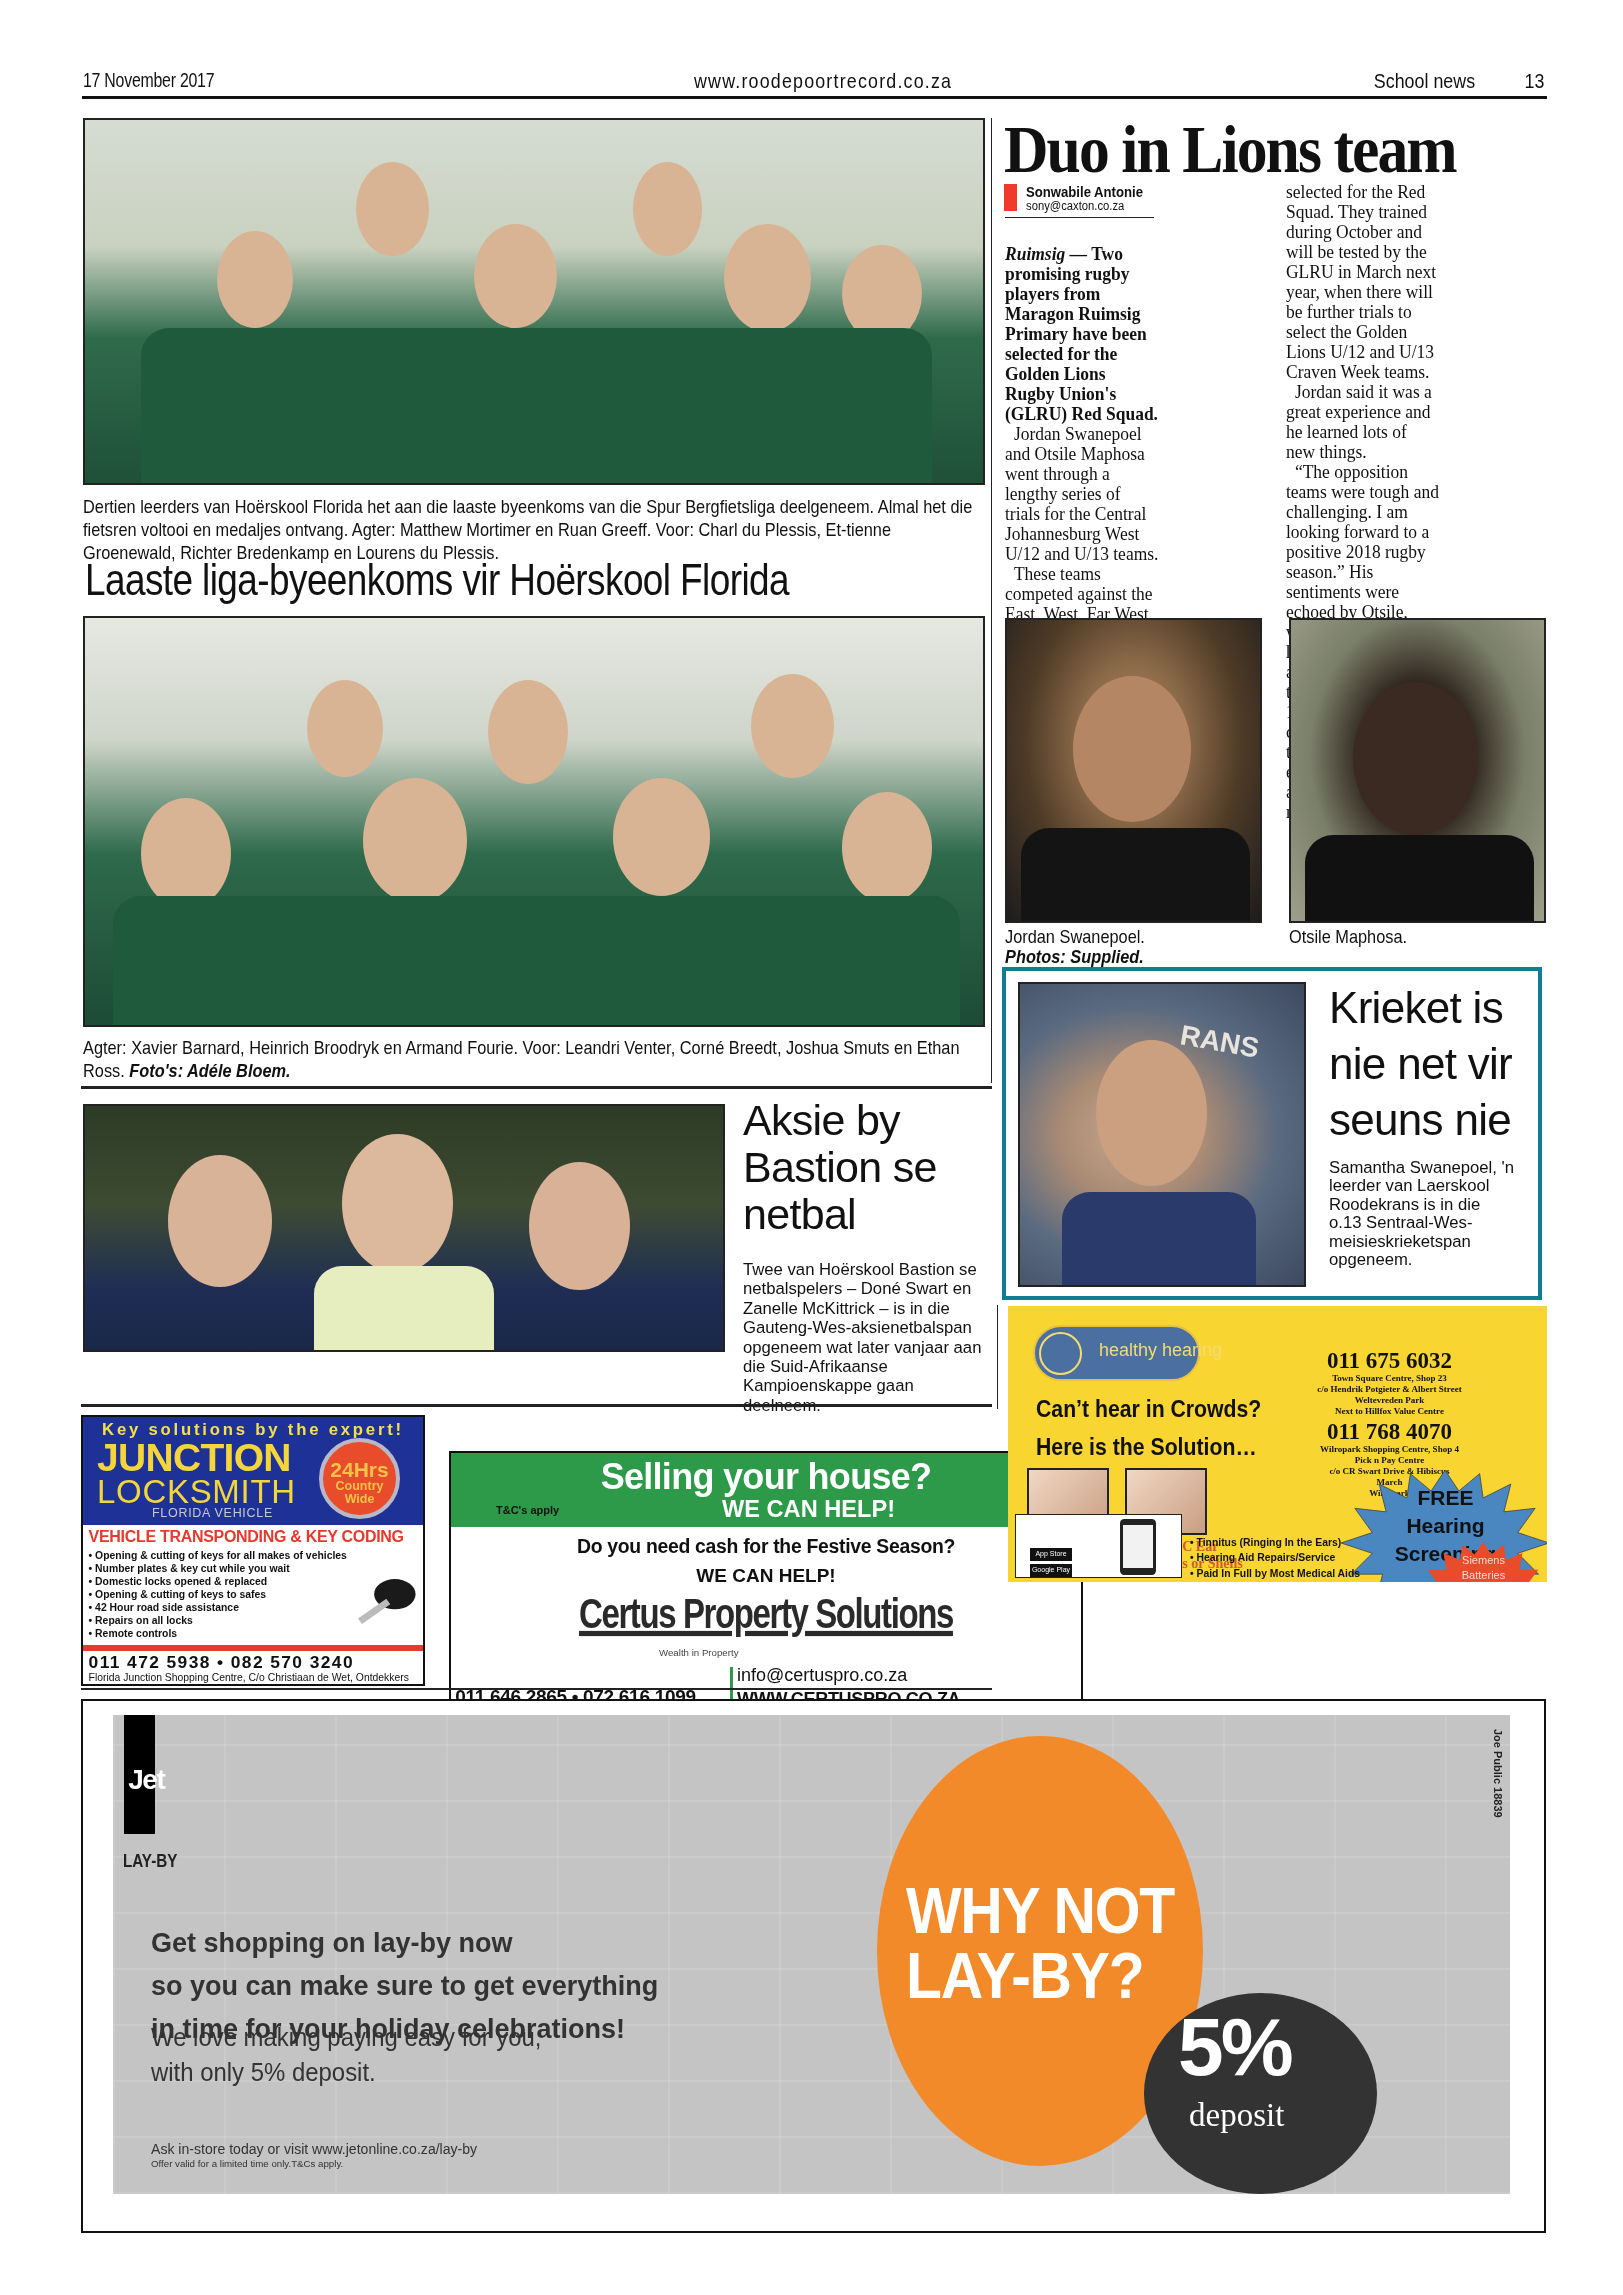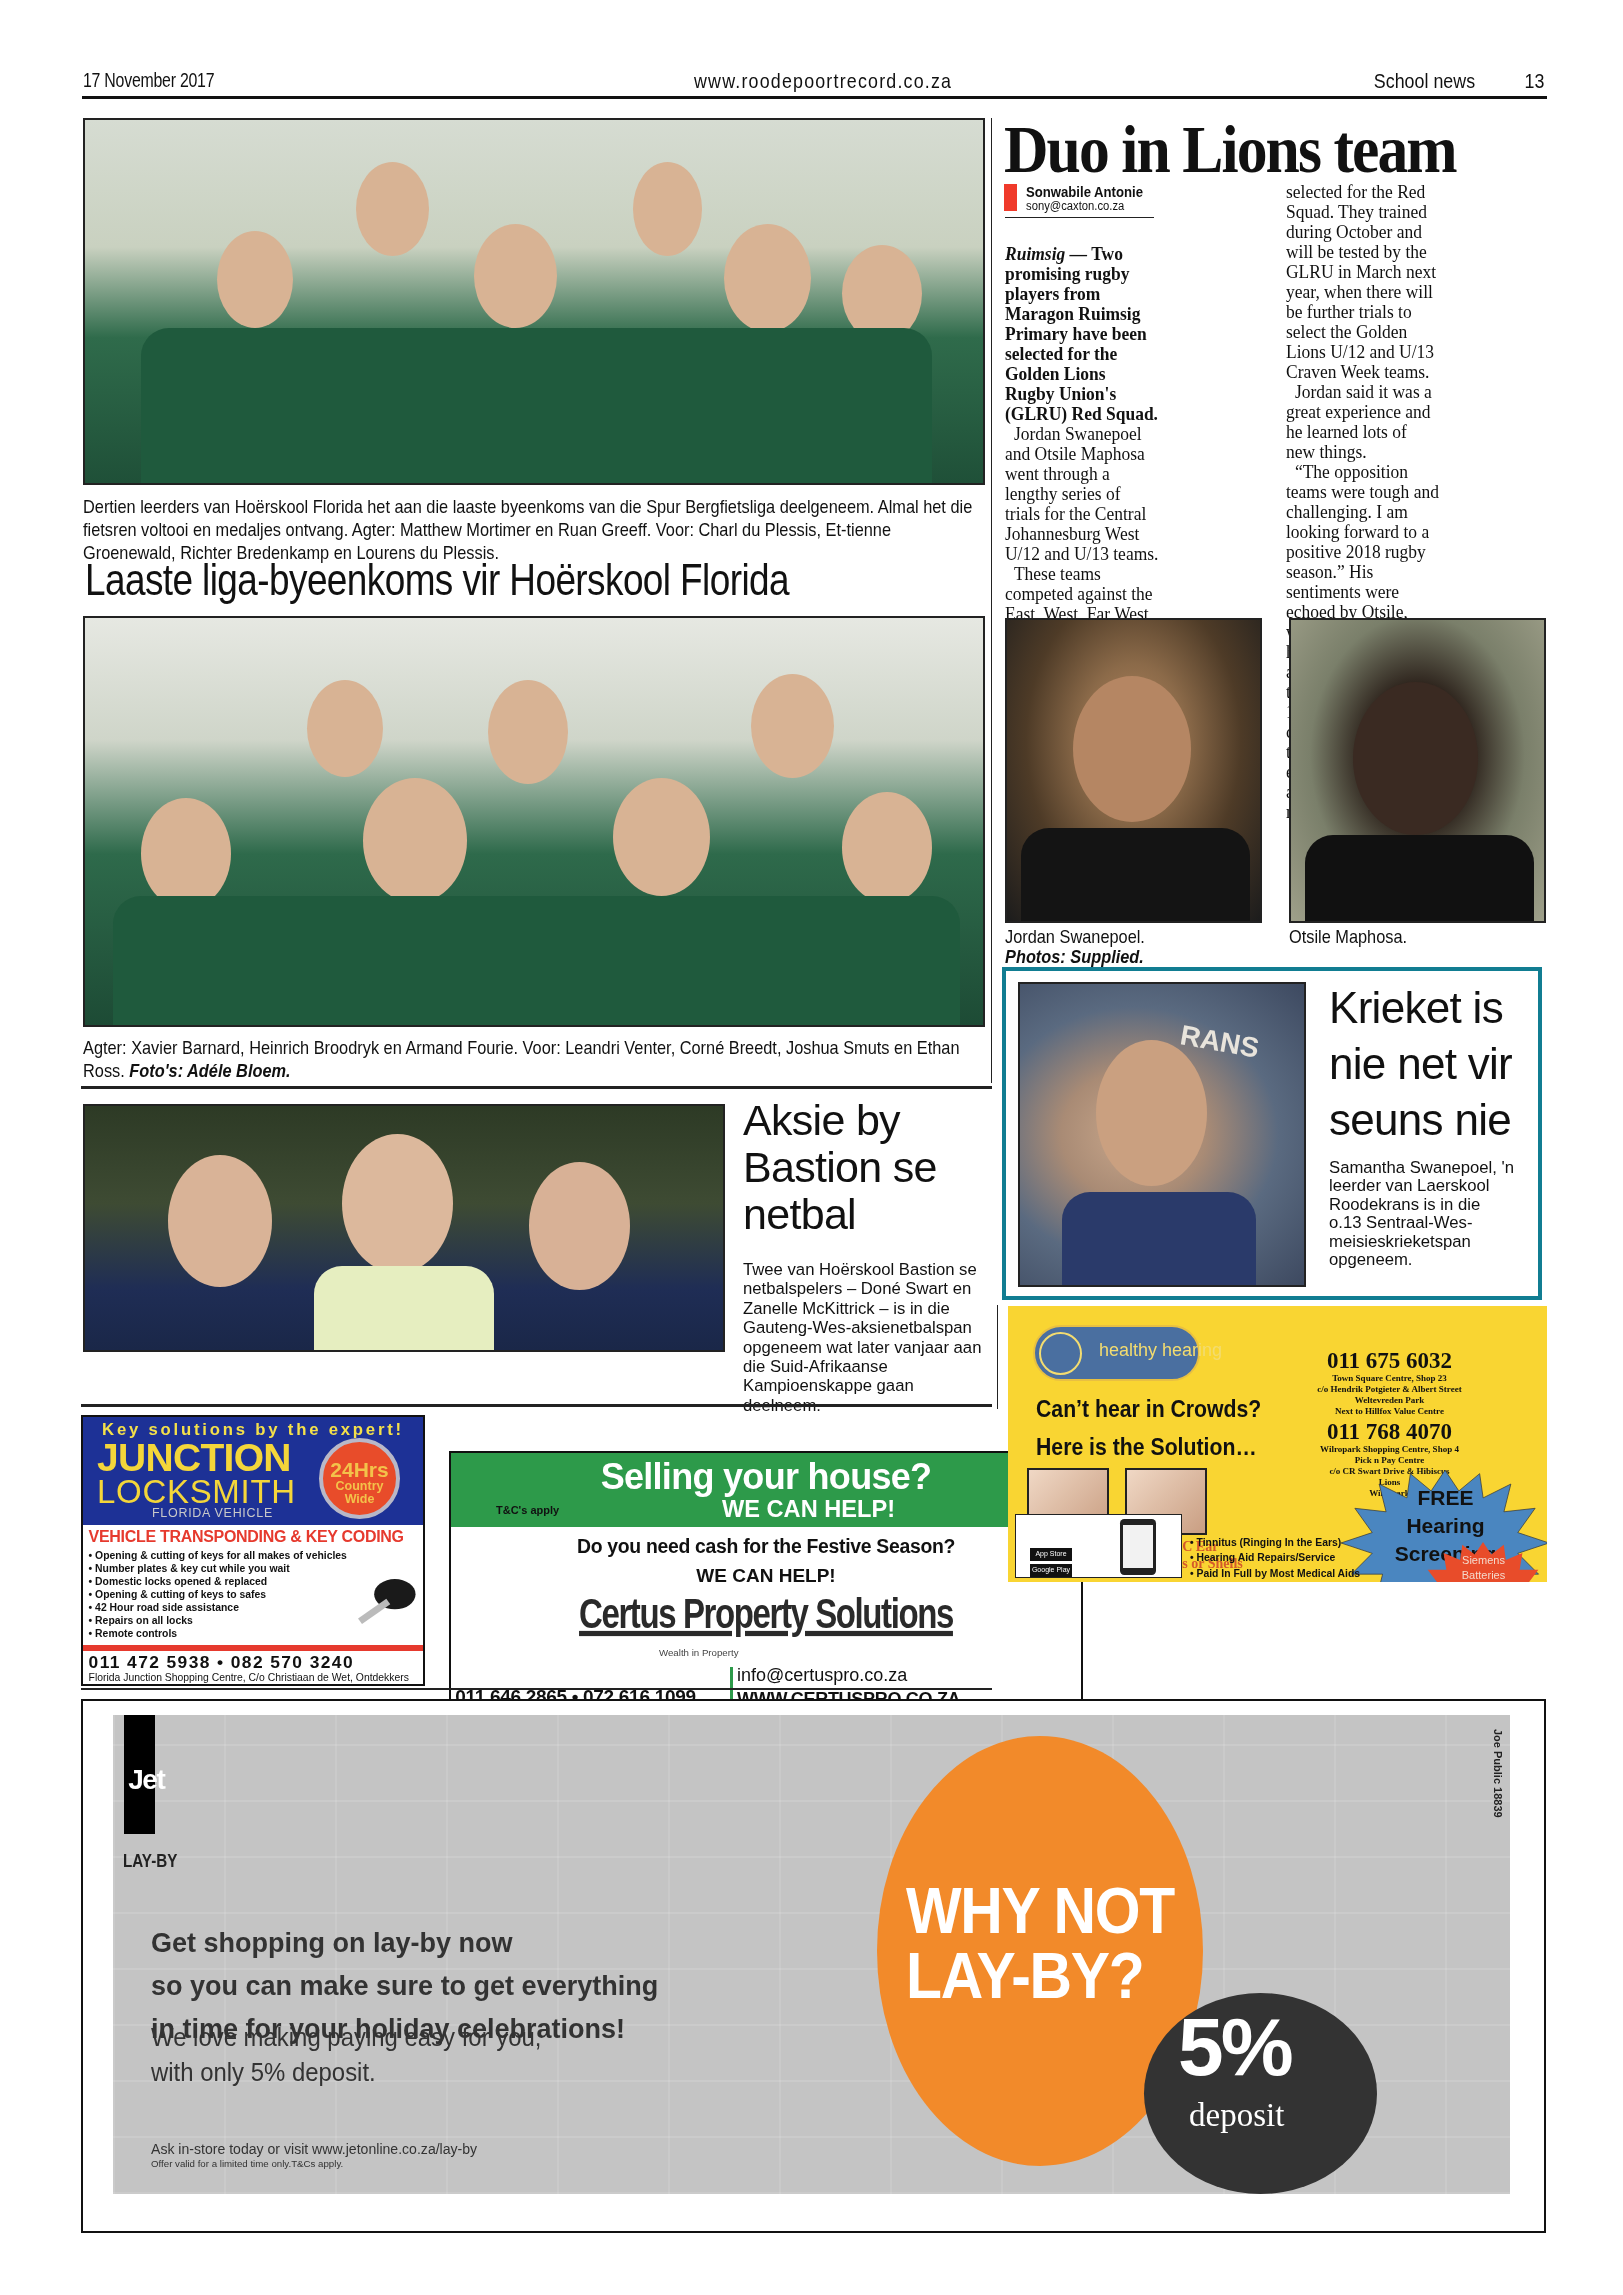--- a/index.html
+++ b/index.html
@@ -273,21 +273,21 @@
   <div class="hear-contact" style="left:229px;width:305px;margin-top:32px;">
     <div class="hear-phone">011 675 6032</div>
     <div class="hear-addr">Town Square Centre, Shop 23</div>
     <div class="hear-addr">c/o Hendrik Potgieter &amp; Albert Street</div>
     <div class="hear-addr">Weltevreden Park</div>
     <div class="hear-addr">Next to Hillfox Value Centre</div>
     <div class="hear-phone" style="margin-top:2.8px;">011 768 4070</div>
     <div class="hear-addr">Wilropark Shopping Centre, Shop 4</div>
     <div class="hear-addr">Pick n Pay Centre</div>
     <div class="hear-addr">c/o CR Swart Drive &amp; Hibiscus</div>
-    <div class="hear-addr">Lions</div>
+    <div class="hear-addr">March</div>
     <div class="hear-addr">Wilropark</div>
   </div>
   <svg class="abs" style="left:333px;top:164px;width:208px;height:139px;" viewBox="0 0 300 200">
     <polygon fill="#4a86c0" stroke="#333" stroke-width="1" points="150,0 170,30 200,5 205,40 245,20 235,60 280,55 255,90 300,105 255,120 285,150 240,150 250,190 205,170 195,200 165,175 150,200 135,175 105,200 95,170 50,190 60,150 15,150 45,120 0,105 45,90 20,55 65,60 55,20 95,40 100,5 130,30"></polygon>
   </svg>
   <div class="abs" style="left:375px;top:178px;width:125px;text-align:center;font-size:21px;font-weight:bold;line-height:28px;">
     <div>FREE</div>
     <div>Hearing</div>
     <div>Screening</div>
   </div>

